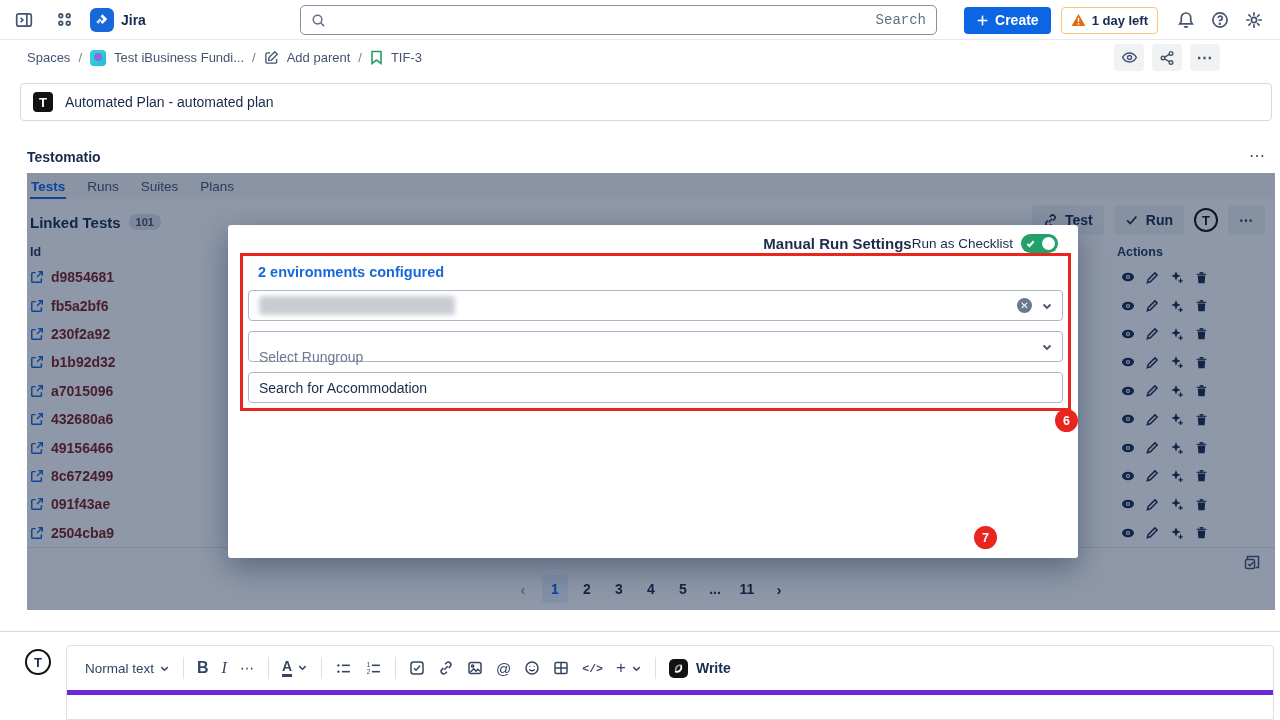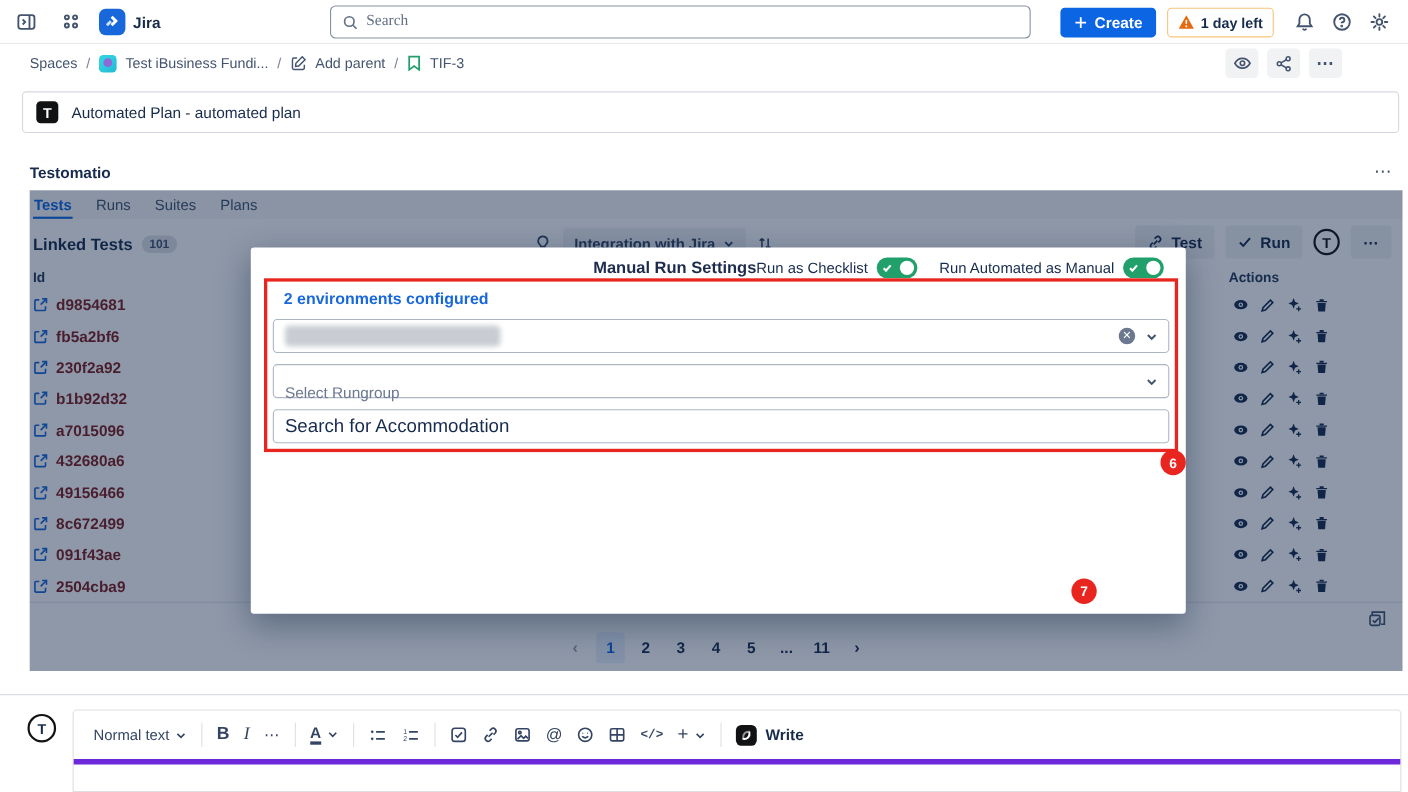--- a/index.html
+++ b/index.html
@@ -14,21 +14,21 @@
   .icon-btn { width:28px; height:28px; display:flex; align-items:center; justify-content:center;
     border-radius:4px; color:#44546F; }
   .jira-wrap { display:flex; align-items:center; gap:7px; }
   .jira-logo { width:24px; height:24px; border-radius:6px; background:#1868DB;
     display:flex; align-items:center; justify-content:center; }
   .app-name { font-weight:bold; font-size:14px; }
   .searchbar { position:absolute; left:300px; top:5px; width:637px; height:30px;
     border:1px solid #8590A2; border-radius:5px; background:#fff;
     display:flex; align-items:center; gap:7px; padding:0 10px; }
   .searchbar input { border:none; outline:none; flex:1; font-size:14px; color:#0f766e;
-    font-family:Liberation Serif, serif; background:transparent; }
+    font-family:Liberation Mono, monospace; background:transparent;text-align:right; }
   .searchbar input::placeholder { color:#626F86; }
   .tb-right { position:absolute; right:12px; top:0; height:40px; display:flex; align-items:center; gap:10px; }
   .create-btn { height:27px; padding:0 12px; background:#0C66E4; color:#fff; border:none;
     border-radius:4px; font-size:14px; font-weight:bold; display:flex; align-items:center; gap:6px;
     font-family:"Liberation Sans", sans-serif; }
   .trial-badge { height:27px; border:1px solid #F9C37B; border-radius:4px; background:#fff;
     display:flex; align-items:center; gap:6px; padding:0 9px; font-size:13px; font-weight:bold; color:#172B4D; }
   .tb-icons { display:flex; align-items:center; gap:6px; margin-left:4px; }
 
   
@@ -106,21 +106,21 @@
   .toggle-item { display:flex; align-items:center; gap:8px; font-size:13.5px; color:#172B4D; }
   .toggle { width:37px; height:19px; border-radius:10px; background:#22A06B; position:relative; }
   .toggle .knob { position:absolute; right:3px; top:3px; width:13px; height:13px; border-radius:50%; background:#fff; }
   .toggle .tick { position:absolute; left:5px; top:4.5px; }
   .anno-box { position:absolute; left:12px; top:28px; width:831px; height:158px;
     border:3px solid #E8251F; background:#fff; }
   .env-link { display:inline-block; margin:8px 0 10px 15px; color:#1868DB; font-size:14.5px; font-weight:bold; }
   .m-input { position:relative; margin:0 5px 10px 5px; height:31px; border:1px solid #ADB6C2;
     border-radius:4px; background:#fff; display:flex; align-items:center; padding:0 10px; font-size:14px; }
   .m-input .placeholder { color:#6B788F;margin-top:21px; }
-  .m-input .value { color:#172B4D; font-size:17px; }
+  .m-input .value { color:#172B4D; font-size:14px; }
   .blur-pill { width:196px; height:19px; border-radius:4px; background:#C9CDD3; filter:blur(2.5px); }
   .input-icons { position:absolute; right:9px; top:0; height:100%; display:flex; align-items:center; gap:9px; }
   .clear-circle { width:15px; height:15px; border-radius:50%; background:#6B788F; color:#fff;
     font-size:10px; display:flex; align-items:center; justify-content:center; line-height:1; }
   .step-badge { position:absolute; width:23px; height:23px; border-radius:50%; background:#E8251F;
     color:#fff; font-size:12.5px; font-weight:bold; display:flex; align-items:center; justify-content:center;
     z-index:12; }
   .badge-6 { left:827px; top:184px; }
   .badge-7 { left:746px; top:301px; }
   .modal-foot { position:absolute; right:20px; top:285px; display:flex; align-items:center; gap:22px; }
@@ -288,41 +288,20 @@
   <div class="tabs" id="tabs">
       <span class="tab active">Tests</span>
       <span class="tab">Runs</span>
       <span class="tab">Suites</span>
       <span class="tab">Plans</span>
     </div>
 
   <div class="wtoolbar">
     <span class="lt-label">Linked Tests</span>
     <span class="lt-badge">101</span>
-    <span class="center-controls">
-      <span>
-        <svg width="17" height="17" viewBox="0 0 16 16" fill="none" stroke="#344563" stroke-width="1.4">
-          <path d="M8 1.8a4 4 0 0 1 2.4 7.2c-.5.4-.7.9-.7 1.5H6.3c0-.6-.2-1.1-.7-1.5A4 4 0 0 1 8 1.8z"></path>
-          <line x1="6.5" y1="12.4" x2="9.5" y2="12.4"></line>
-            <line x1="7" y1="14" x2="9" y2="14"></line>
-        </svg>
-      </span>
-      <span class="drop-btn">
-        <span>Integration with Jira</span>
-        <svg width="11" height="11" viewBox="0 0 12 12" fill="none" stroke="#344563" stroke-width="1.8">
-            <path d="M2.5 4.5L6 8l3.5-3.5"></path>
-          </svg>
-      </span>
-      <span>
-        <svg width="15" height="15" viewBox="0 0 16 16" fill="none" stroke="#344563" stroke-width="1.5">
-          <path d="M5 13V3M5 3L2.8 5.2M5 3l2.2 2.2"></path>
-            <path d="M11 3v10m0 0l-2.2-2.2M11 13l2.2-2.2"></path>
-        </svg>
-      </span>
-    </span>
     <span class="right-controls">
       <span class="wbtn">
         <svg width="15" height="15" viewBox="0 0 16 16" fill="none" stroke="#172B4D" stroke-width="1.6">
           <path d="M6.2 9.8l3.6-3.6"></path>
           <path d="M7.1 4.3l1.5-1.5a2.55 2.55 0 0 1 3.6 3.6l-1.5 1.5"></path>
           <path d="M8.9 11.7l-1.5 1.5a2.55 2.55 0 0 1-3.6-3.6l1.5-1.5"></path>
         </svg>
         <span>Test</span>
       </span>
       <span class="wbtn">
@@ -766,31 +745,20 @@
           <span>Run as Checklist</span>
           <span class="toggle">
             <span class="tick">
                 <svg width="9" height="9" viewBox="0 0 10 10" fill="none" stroke="#fff" stroke-width="2.2">
                   <path d="M1.5 5.5l2.3 2.3L8.5 2.5"></path>
                 </svg>
               </span>
             <span class="knob"></span>
           </span>
         </span>
-        <span class="toggle-item">
-          <span>Run Automated as Manual</span>
-          <span class="toggle">
-            <span class="tick">
-                <svg width="9" height="9" viewBox="0 0 10 10" fill="none" stroke="#fff" stroke-width="2.2">
-                  <path d="M1.5 5.5l2.3 2.3L8.5 2.5"></path>
-                </svg>
-              </span>
-            <span class="knob"></span>
-          </span>
-        </span>
       </span>
     </div>
 
     <div class="anno-box">
       <span class="env-link">2 environments configured</span>
 
       <div class="m-input">
         <span class="blur-pill"></span>
         <span class="input-icons">
           <span class="clear-circle">✕</span>

